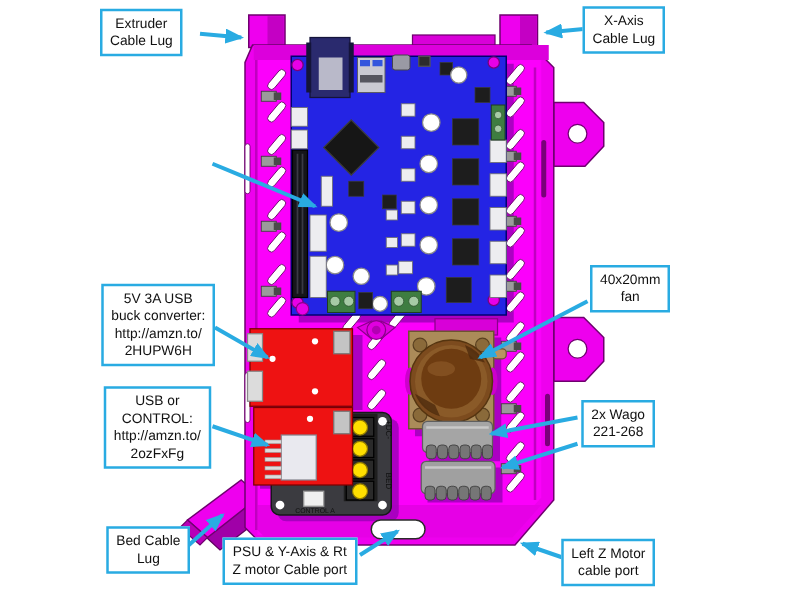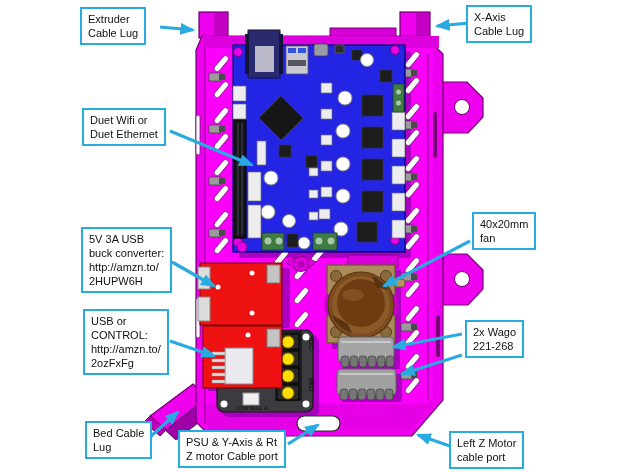--- a/index.html
+++ b/index.html
@@ -5,21 +5,21 @@
   :root{
     --accent:#29abe2; --case-magenta:#ee00ee; --case-floor:#fb00fb;
     --case-dark:#d800d8; --case-deep:#9e00b8; --outline:#6f006f;
     --board-blue:#2424e4; --board-edge:#000070; --red-board:#ee1212;
     --fan-tan:#ab8b59; --fan-ring:#7c4b1e; --fan-hub:#6e3c11;
     --wago-gray:#a5a5a5; --term-dark:#3b3b40; --term-yellow:#ffdf00;
     --green:#3e7d41; --label-text:#111111;
   }
   html,body{margin:0;padding:0;background:#fff;}
   #stage{position:relative;width:536px;height:472px;background:#fff;overflow:hidden;
-         font-family:"Liberation Sans","DejaVu Sans",sans-serif;}
+         font-family:"Liberation Sans","DejaVu Sans",sans-serif;text-align:center;}
   #scene{position:absolute;left:0;top:0;z-index:1;}
   .callout{position:absolute;z-index:3;border:2px solid var(--accent);background:#fff;
            color:var(--label-text);font-size:11px;line-height:14px;padding:3px 6px;
            white-space:pre-line;}
   
   .mag{fill:var(--case-magenta);stroke:var(--outline);stroke-width:1.2;}
   .floor{fill:var(--case-floor);}
   .magdark{fill:var(--case-dark);}
   .deep{fill:var(--case-deep);opacity:.85;}
   .vent{fill:#ffffff;stroke:var(--outline);stroke-width:.7;}
@@ -347,22 +347,20 @@
     <line class="arrow-line" x1="462" y1="334" x2="393" y2="347" marker-end="url(#ah)"></line>
     <line class="arrow-line" x1="462" y1="355" x2="402" y2="374" marker-end="url(#ah)"></line>
     <line class="arrow-line" x1="450" y1="446" x2="418" y2="435" marker-end="url(#ah)"></line>
   </g>
 </svg>
 
 <div class="callout" style="left:80px;top:7px">Extruder
 Cable Lug</div>
 <div class="callout" style="left:466px;top:5px">X-Axis
 Cable Lug</div>
-<div class="callout" style="left:82px;top:108px">Duet Wifi or
-Duet Ethernet</div>
 <div class="callout" style="left:81px;top:227px">5V 3A USB
 buck converter:
 http://amzn.to/
 2HUPW6H</div>
 <div class="callout" style="left:83px;top:309px">USB or
 CONTROL:
 http://amzn.to/
 2ozFxFg</div>
 <div class="callout" style="left:178px;top:430px">PSU &amp; Y-Axis &amp; Rt
 Z motor Cable port</div>

